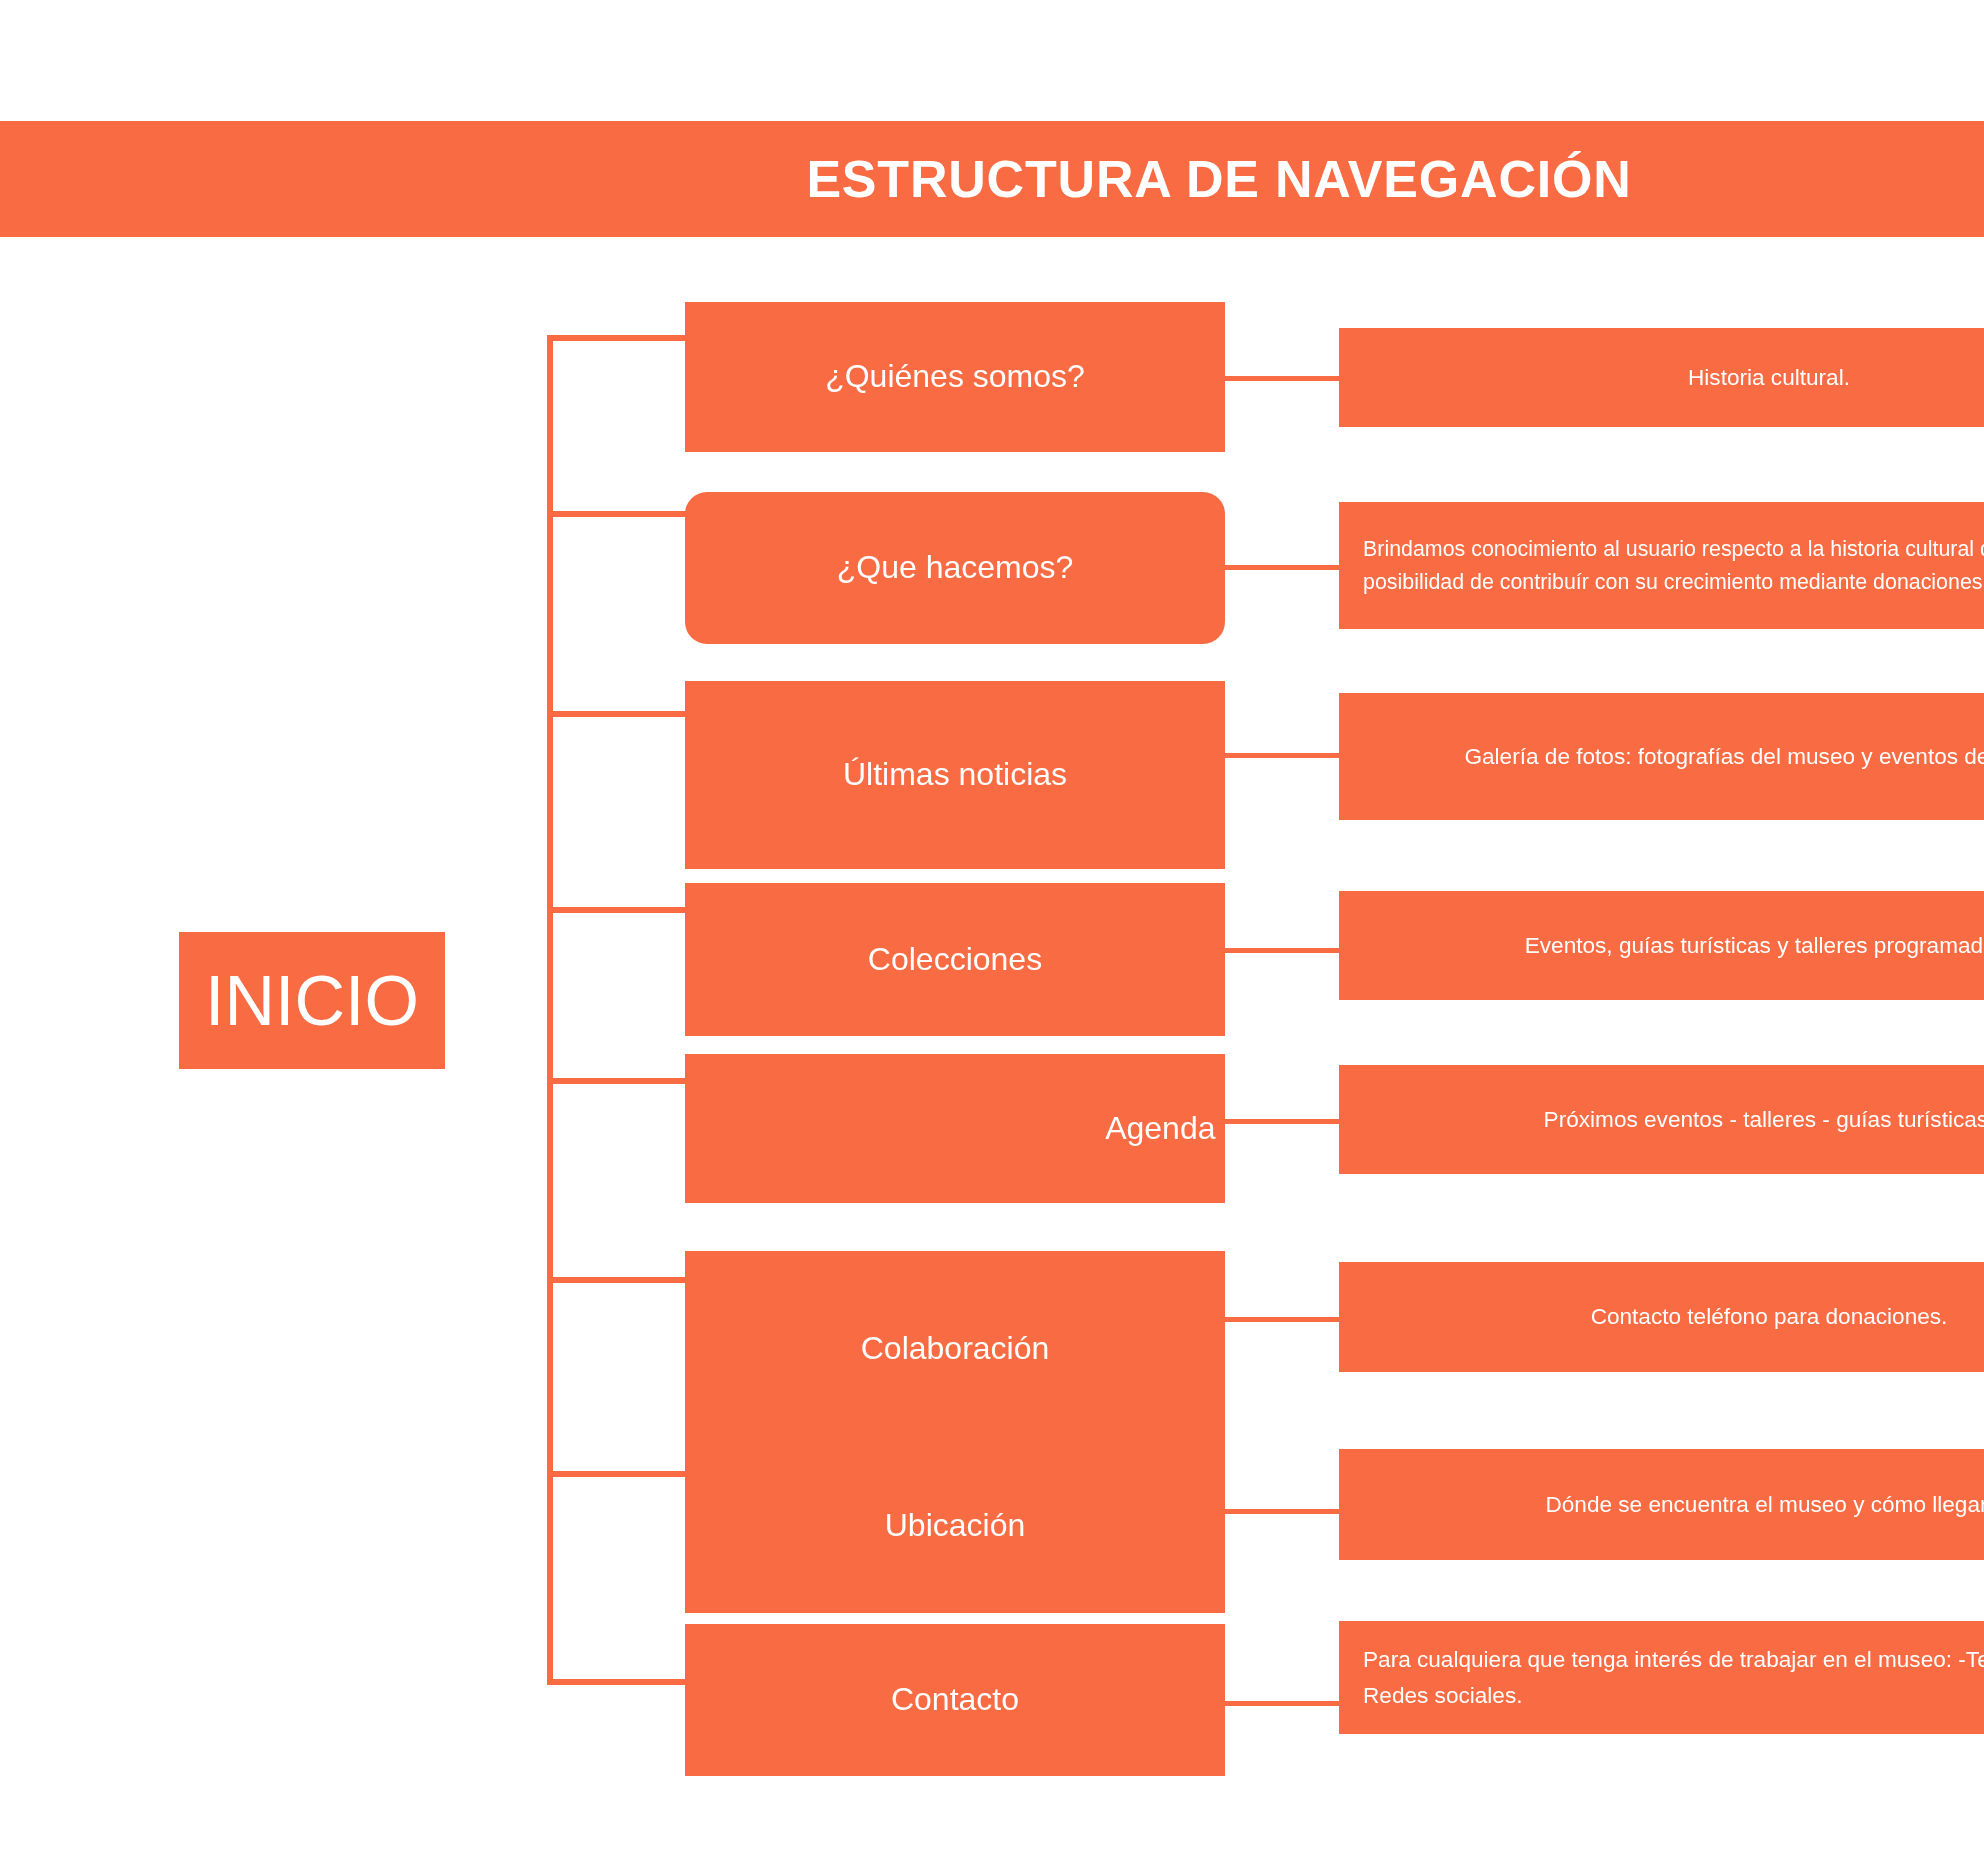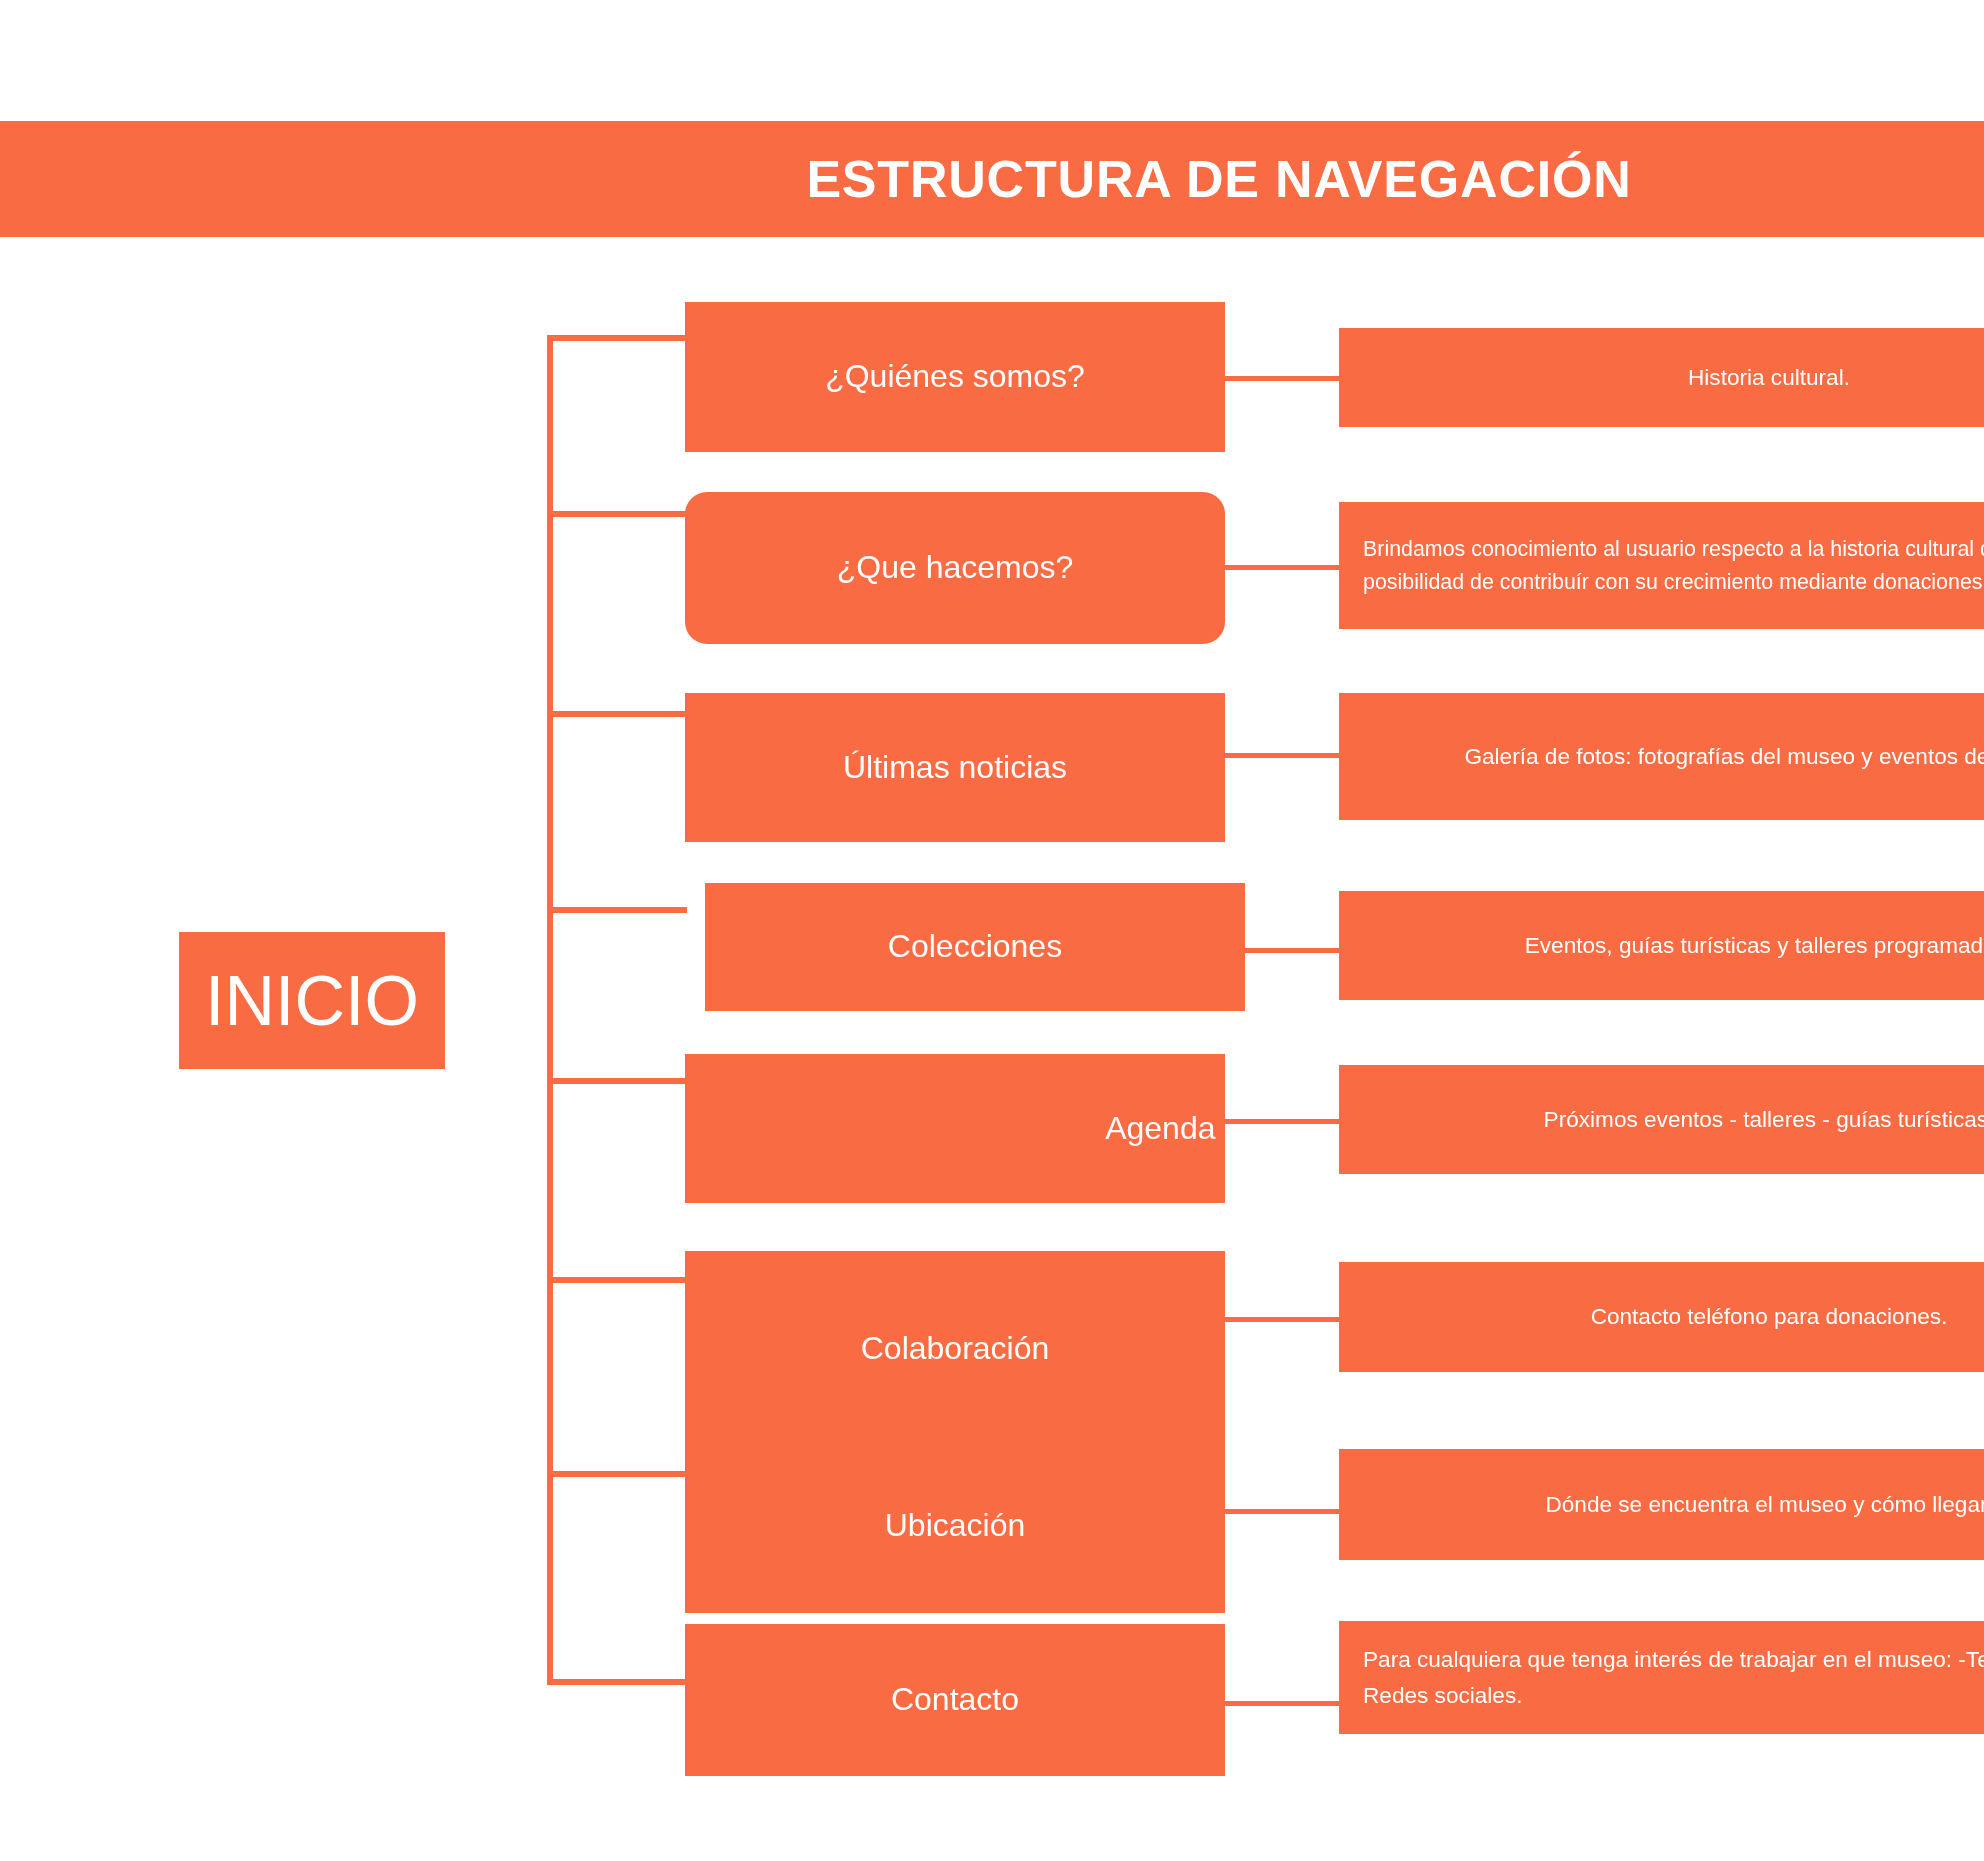--- a/index.html
+++ b/index.html
@@ -96,24 +96,24 @@
   <div class="stub" style="top:1317px;"></div>
   <div class="stub" style="top:1509px;"></div>
   <div class="stub" style="top:1701px;"></div>
 
   <div class="menu-box" style="top:302px;height:150px;">
     <span class="menu-label">¿Quiénes somos?</span>
   </div>
   <div class="menu-box" style="top:492px;height:152px;border-radius:22px;">
     <span class="menu-label">¿Que hacemos?</span>
   </div>
-  <div class="menu-box" style="top:681px;height:149px;margin-top:12px;">
+  <div class="menu-box" style="top:681px;height:188px;">
     <span class="menu-label">Últimas noticias</span>
   </div>
-  <div class="menu-box" style="top:883px;height:128px;margin-left:20px;">
+  <div class="menu-box" style="top:883px;height:153px;">
     <span class="menu-label">Colecciones</span>
   </div>
   <div class="menu-box" style="top:1054px;height:149px;justify-content:flex-end;">
     <span class="menu-label">Agenda</span>
   </div>
   <div class="menu-box" style="top:1251px;height:196px;">
     <span class="menu-label">Colaboración</span>
   </div>
   <div class="menu-box" style="top:1439px;height:174px;">
     <span class="menu-label">Ubicación</span>

